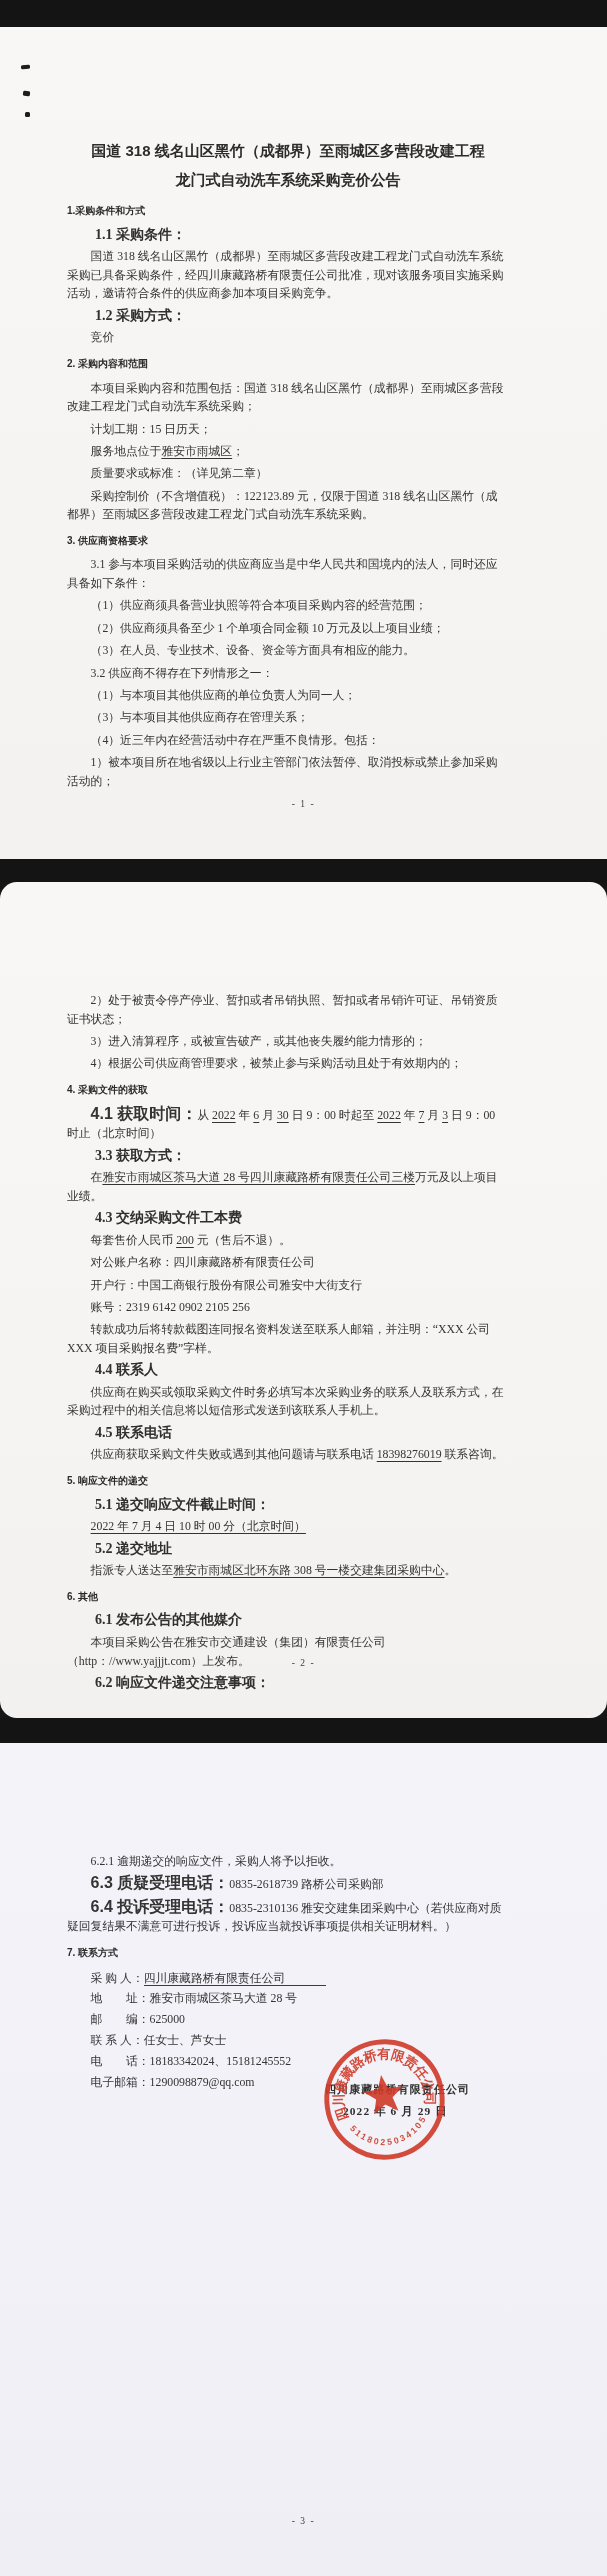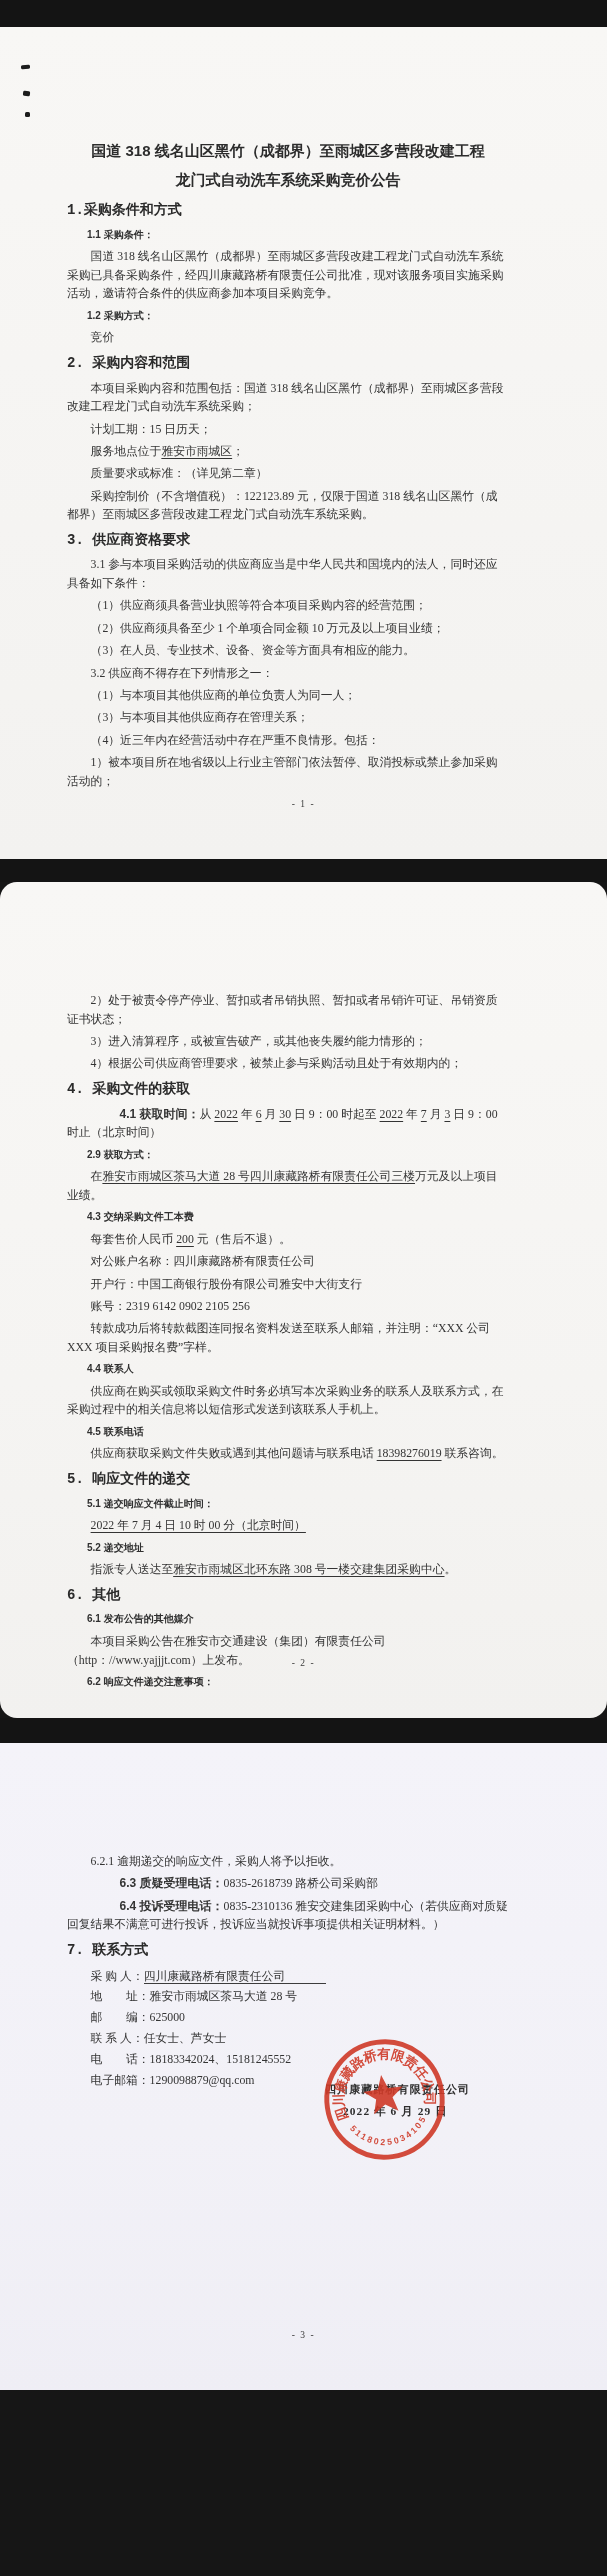--- a/index.html
+++ b/index.html
@@ -9,42 +9,42 @@
     font-family:"Liberation Serif","DejaVu Serif",serif;
     color:#343434;
   }
   .band-top{height:27px;background:#141414;}
   .band{background:#141414;}
   .band-1{height:23px;}
   .band-2{height:25px;}
   .page{position:relative;width:607px;overflow:hidden;}
   .page-a{height:832px;background:linear-gradient(180deg,#f8f7f5 0%,#f5f4f2 60%,#f3f2f0 100%);}
   .page-b{height:836px;background:linear-gradient(180deg,#f8f7f5 0%,#f5f4f2 60%,#f2f1ef 100%);border-radius:17px;}
-  .page-c{height:647px;background:linear-gradient(180deg,#f4f3f9 0%,#f2f1f7 60%,#efeef5 100%);}
+  .page-c{height:833px;background:linear-gradient(180deg,#f4f3f9 0%,#f2f1f7 60%,#efeef5 100%);}
   .content{padding:109px 98px 0 67px;}
   .blk{margin:0 0 3.8px 0;}
   .title{
     font-family:"Liberation Sans","DejaVu Sans",sans-serif;
     font-weight:700;font-size:15px;line-height:29px;
     text-align:center;text-indent:0;margin:0;color:#2c2c2c;
   }
   .h1{
-    font-family:Liberation Mono, monospace;
-    font-weight:700;font-size:14px;line-height:21px;
+    font-family:Liberation Sans, sans-serif;
+    font-weight:700;font-size:10px;line-height:21px;
     margin:6px 0 4.6px 0;color:#2b2b2b;
   }
   .sub{
-    font-family:Liberation Sans, sans-serif;
-    font-weight:700;font-size:10px;line-height:18.6px;
+    font-family:Liberation Serif, serif;
+    font-weight:700;font-size:14px;line-height:18.6px;
     text-indent:2em;margin:0 0 3px 0;color:#303030;
   }
   .para{font-size:11.8px;line-height:18.6px;text-indent:2em;}
   .contact{line-height:20px;margin-bottom:0.8px;}
   .u{text-decoration:underline;text-underline-offset:3px;text-decoration-thickness:0.8px;}
-  .b{font-weight:700;font-family:"Liberation Sans","DejaVu Sans",sans-serif;font-size:12px;margin-left:29px;}
+  .b{font-weight:700;font-family:"Liberation Sans","DejaVu Sans",sans-serif;font-size:16px;}
   .ext{text-decoration:none;border-bottom:0.9px solid #3c3c3c;padding-right:41px;}
   .pagenum{
     position:absolute;left:0;right:0;bottom:50px;text-align:center;
     font-size:9.5px;letter-spacing:1.5px;color:#3a3a3a;
   }
   .speck{position:absolute;background:#1c1c1c;border-radius:1.5px;}
   .speck-1{left:21px;top:38px;width:9px;height:3.8px;transform:rotate(-6deg);}
   .speck-2{left:23px;top:64px;width:6.8px;height:5.3px;transform:rotate(8deg);}
   .speck-3{left:25px;top:85px;width:5.3px;height:5.3px;}
   .stamp{position:absolute;left:320px;top:292px;}
@@ -96,21 +96,21 @@
 
 <div class="band band-1"></div>
 
 <div class="page page-b">
   <div class="content">
       <div class="blk para"><span>2）处于被责令停产停业、暂扣或者吊销执照、暂扣或者吊销许可证、吊销资质证书状态；</span></div>
       <div class="blk para"><span>3）进入清算程序，或被宣告破产，或其他丧失履约能力情形的；</span></div>
       <div class="blk para"><span>4）根据公司供应商管理要求，被禁止参与采购活动且处于有效期内的；</span></div>
       <div class="blk h1"><span>4. 采购文件的获取</span></div>
       <div class="blk para"><span class="b">4.1 获取时间：</span><span>从 </span><span class="u">2022</span><span> 年 </span><span class="u">6</span><span> 月 </span><span class="u">30</span><span> 日 9：00 时起至 </span><span class="u">2022</span><span> 年 </span><span class="u">7</span><span> 月 </span><span class="u">3</span><span> 日 9：00 时止（北京时间）</span></div>
-      <div class="blk sub"><span>2.9 获取方式：</span></div>
+      <div class="blk sub"><span>3.3 获取方式：</span></div>
       <div class="blk para"><span>在</span><span class="u">雅安市雨城区茶马大道 28 号四川康藏路桥有限责任公司三楼</span><span>万元及以上项目业绩。</span></div>
       <div class="blk sub"><span>4.3 交纳采购文件工本费</span></div>
       <div class="blk para"><span>每套售价人民币 </span><span class="u">200</span><span> 元（售后不退）。</span></div>
       <div class="blk para"><span>对公账户名称：四川康藏路桥有限责任公司</span></div>
       <div class="blk para"><span>开户行：中国工商银行股份有限公司雅安中大街支行</span></div>
       <div class="blk para"><span>账号：2319 6142 0902 2105 256</span></div>
       <div class="blk para"><span>转款成功后将转款截图连同报名资料发送至联系人邮箱，并注明：“XXX 公司 XXX 项目采购报名费”字样。</span></div>
       <div class="blk sub"><span>4.4 联系人</span></div>
       <div class="blk para"><span>供应商在购买或领取采购文件时务必填写本次采购业务的联系人及联系方式，在采购过程中的相关信息将以短信形式发送到该联系人手机上。</span></div>
       <div class="blk sub"><span>4.5 联系电话</span></div>

